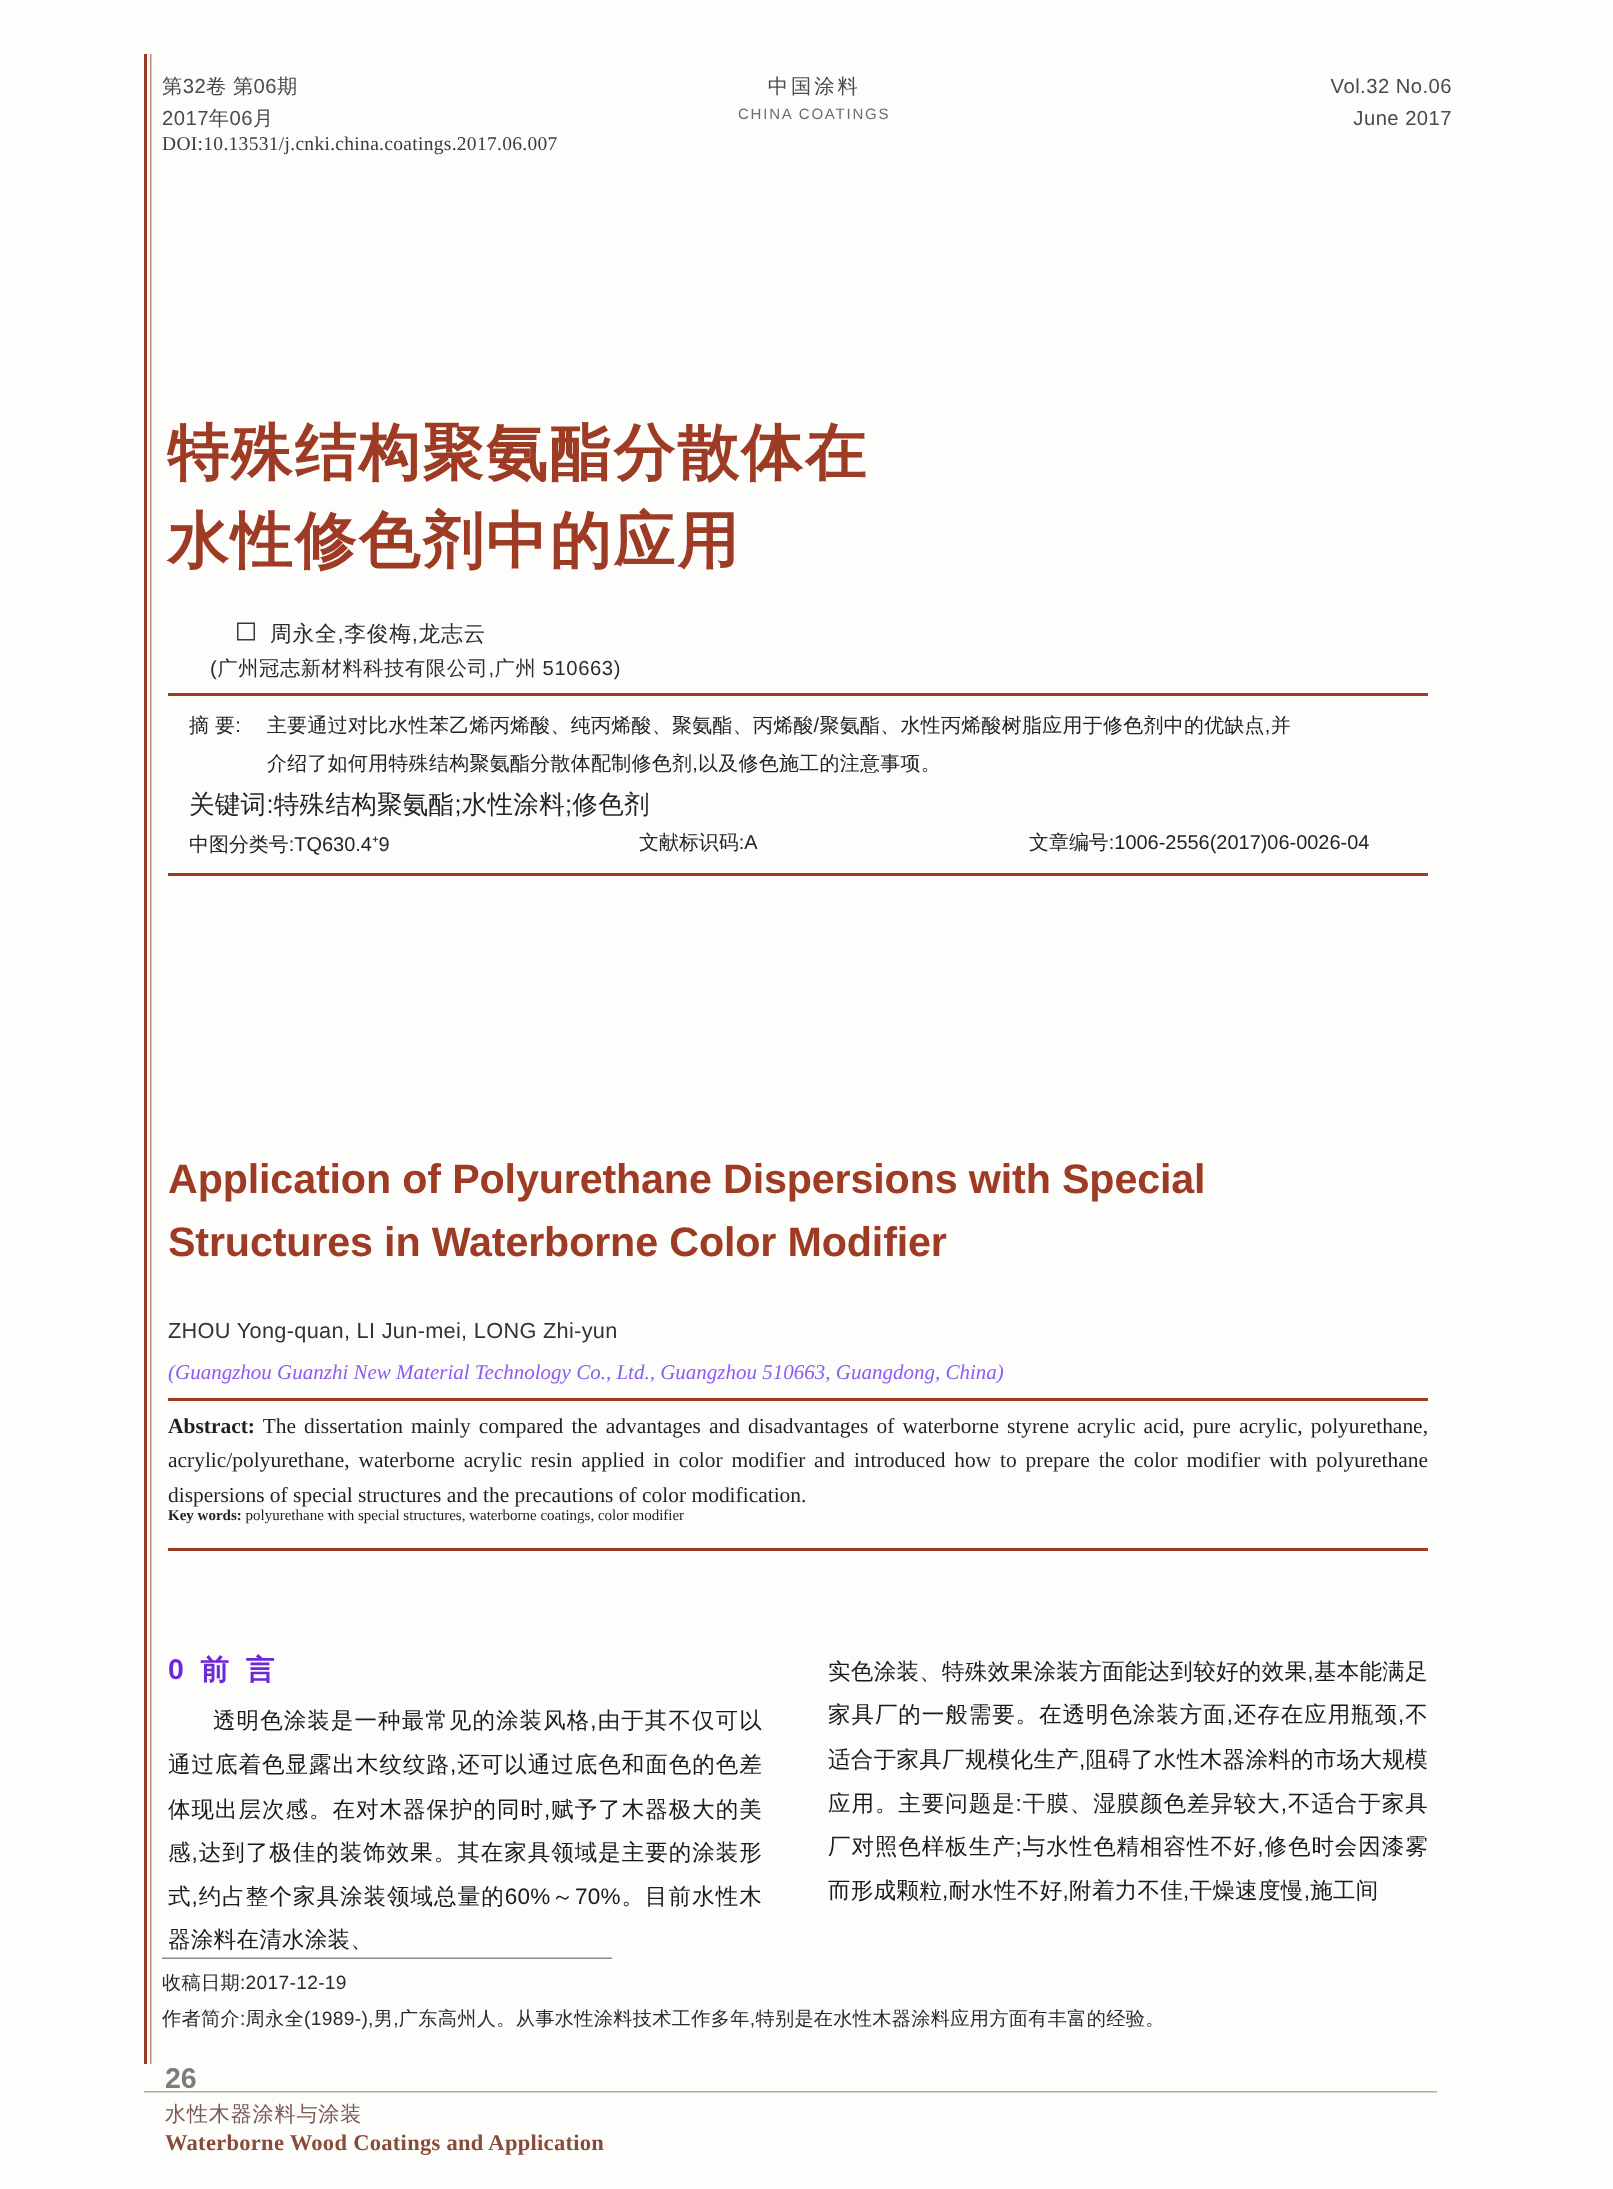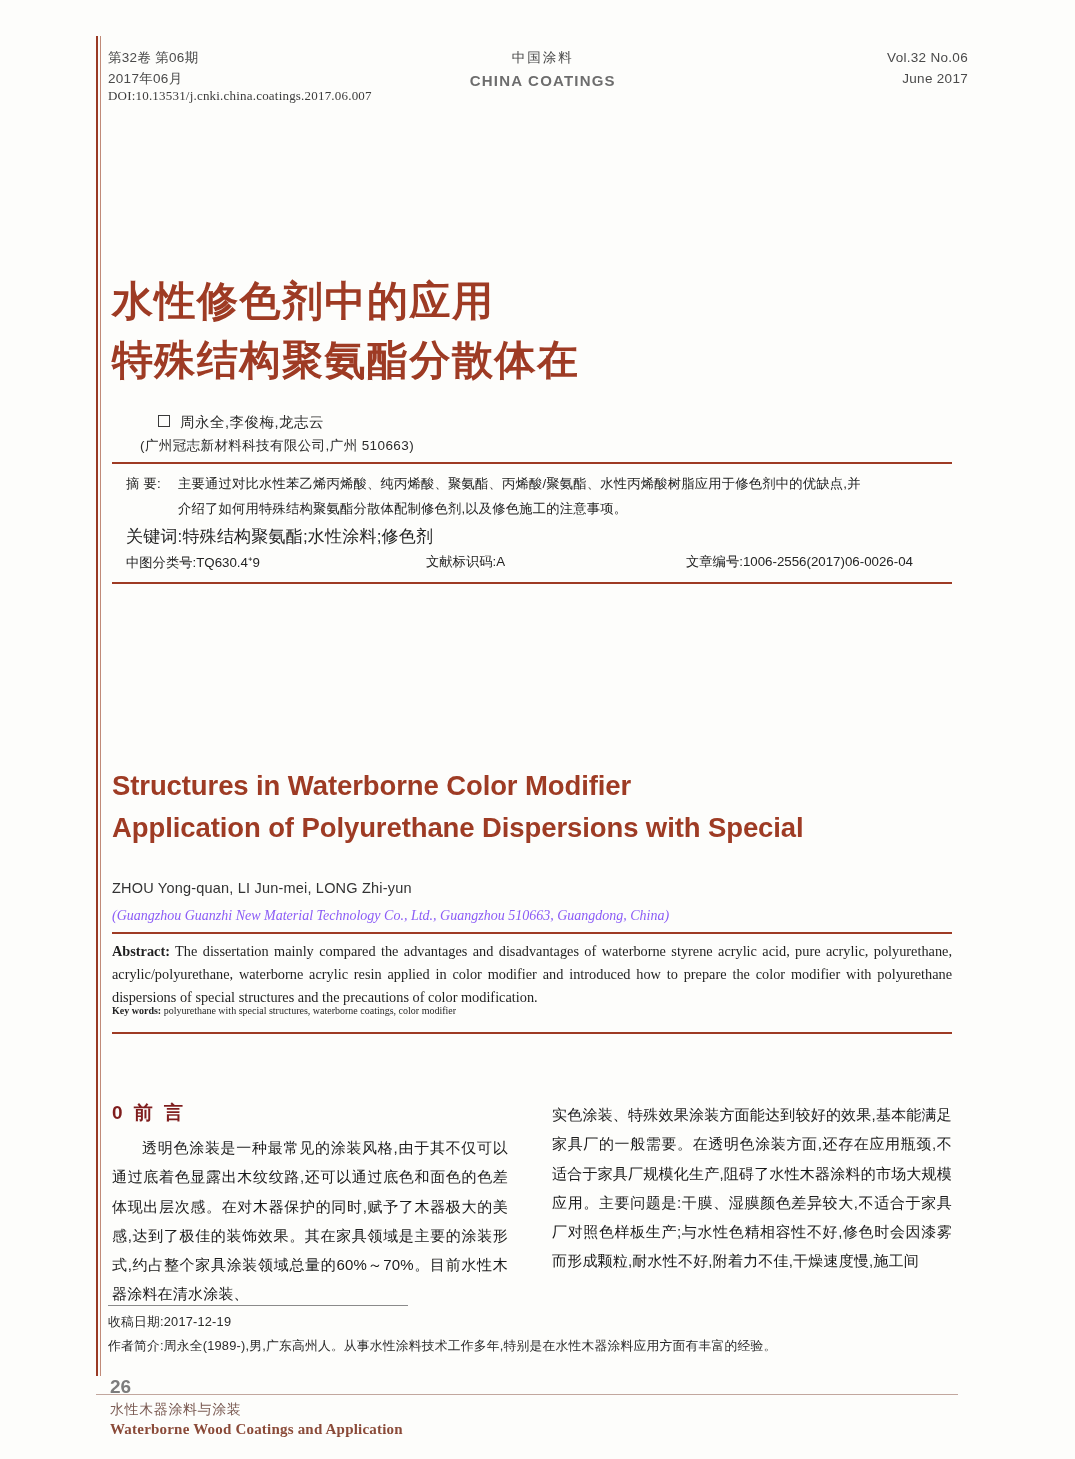--- a/index.html
+++ b/index.html
@@ -35,21 +35,21 @@
     font-size: 13.5px;
     color: #4a4a4a;
     letter-spacing: .3px;
   }
   .runhead .col {
     line-height: 1.55;
   }
   .runhead .left { text-align: left; }
   .runhead .center { text-align: center; color: #6d6d6d; }
   .runhead .center .cn { color: #4a4a4a; letter-spacing: 2px; }
-  .runhead .center .en { letter-spacing: 1.2px; font-size: 15px; font-weight: bold;}
+  .runhead .center .en { letter-spacing: 1.2px; font-size: 10px;}
   .runhead .right { text-align: right; }
 
   .doi {
     position: absolute;
     left: 108px;
     top: 88px;
     font-family: "Liberation Serif", serif;
     font-size: 13px;
     color: #3b3b3b;
     letter-spacing: .2px;
@@ -219,21 +219,21 @@
   }
   .en-key b { font-weight: bold; }
 
   
   .sec-title {
     position: absolute;
     left: 112px;
     top: 1100px;
     font-size: 19px;
     font-weight: bold;
-    color: #7f1d1d;
+    color: #6d28d9;
     letter-spacing: 3px;
   }
   .col-left {
     position: absolute;
     left: 112px;
     top: 1133px;
     width: 396px;
     font-size: 15px;
     line-height: 1.95;
     color: #1a1a1a;
@@ -328,22 +328,22 @@
       <div>June  2017</div>
     </div>
   </div>
 
   <div class="doi">DOI:10.13531/j.cnki.china.coatings.2017.06.007</div>
 
   <div class="vrule"></div>
   <div class="vrule2"></div>
 
   <div class="cn-title">
+    <div>特殊结构聚氨酯分散体在</div>
     <div>水性修色剂中的应用</div>
-    <div>特殊结构聚氨酯分散体在</div>
   </div>
 
   <div class="cn-authors">
     <span class="sq"></span><span>周永全,李俊梅,龙志云</span>
   </div>
   <div class="cn-affil">(广州冠志新材料科技有限公司,广州    510663)</div>
 
   <div class="hr-thick" id="hr-cn-top"></div>
 
   <div class="cn-abstract">
@@ -353,22 +353,22 @@
   <div class="cn-key">关键词:特殊结构聚氨酯;水性涂料;修色剂</div>
   <div class="cn-class">
     <div class="c1">中图分类号:TQ630.4⁺9</div>
     <div class="c2">文献标识码:A</div>
     <div class="c3">文章编号:1006-2556(2017)06-0026-04</div>
   </div>
 
   <div class="hr-thick" id="hr-cn-bot"></div>
 
   <div class="en-title">
+    <div>Application of Polyurethane Dispersions with Special</div>
     <div>Structures in Waterborne Color Modifier</div>
-    <div>Application of Polyurethane Dispersions with Special</div>
   </div>
   <div class="en-authors">ZHOU Yong-quan, LI Jun-mei, LONG Zhi-yun</div>
   <div class="en-affil">(Guangzhou Guanzhi New Material Technology Co., Ltd., Guangzhou 510663, Guangdong, China)</div>
 
   <div class="hr-thick" id="hr-en-top"></div>
 
   <div class="en-abstract">
     <b>Abstract:</b><span> The dissertation mainly compared the advantages and disadvantages of waterborne styrene acrylic acid, pure acrylic, polyurethane, acrylic/polyurethane, waterborne acrylic resin applied in color modifier and introduced how to prepare the color modifier with polyurethane dispersions of special structures and the precautions of color modification.</span>
   </div>
   <div class="en-key">

